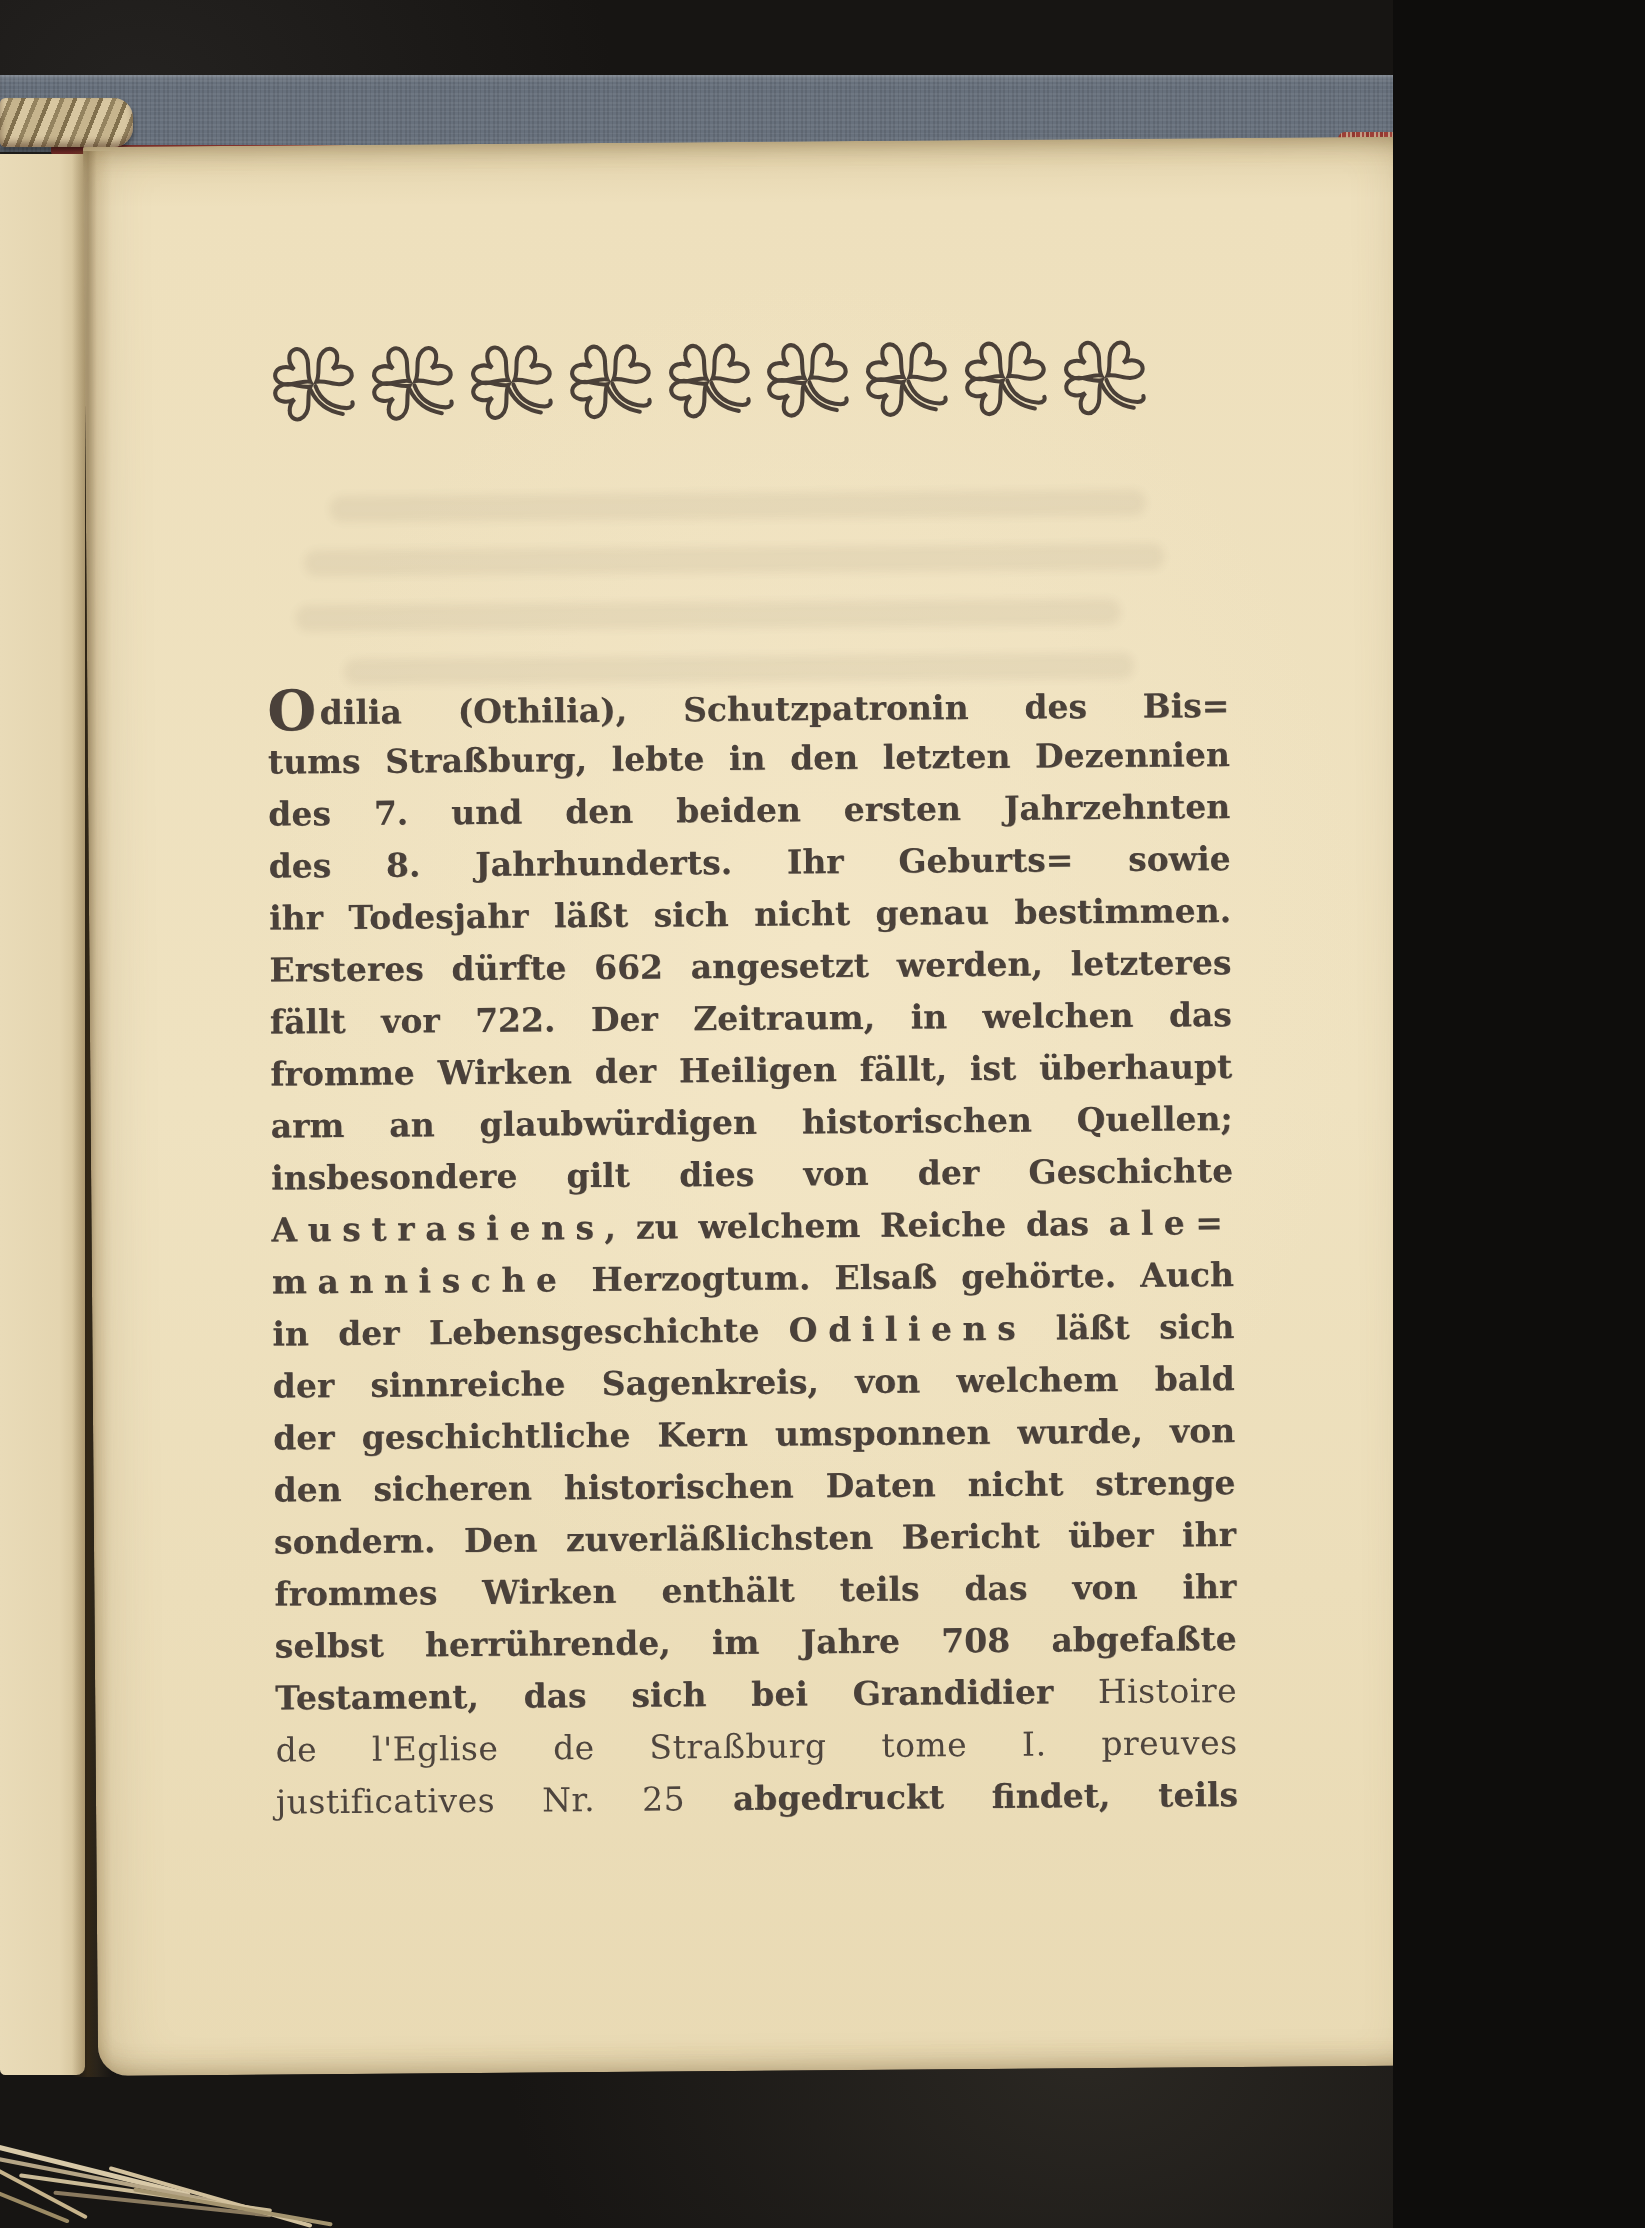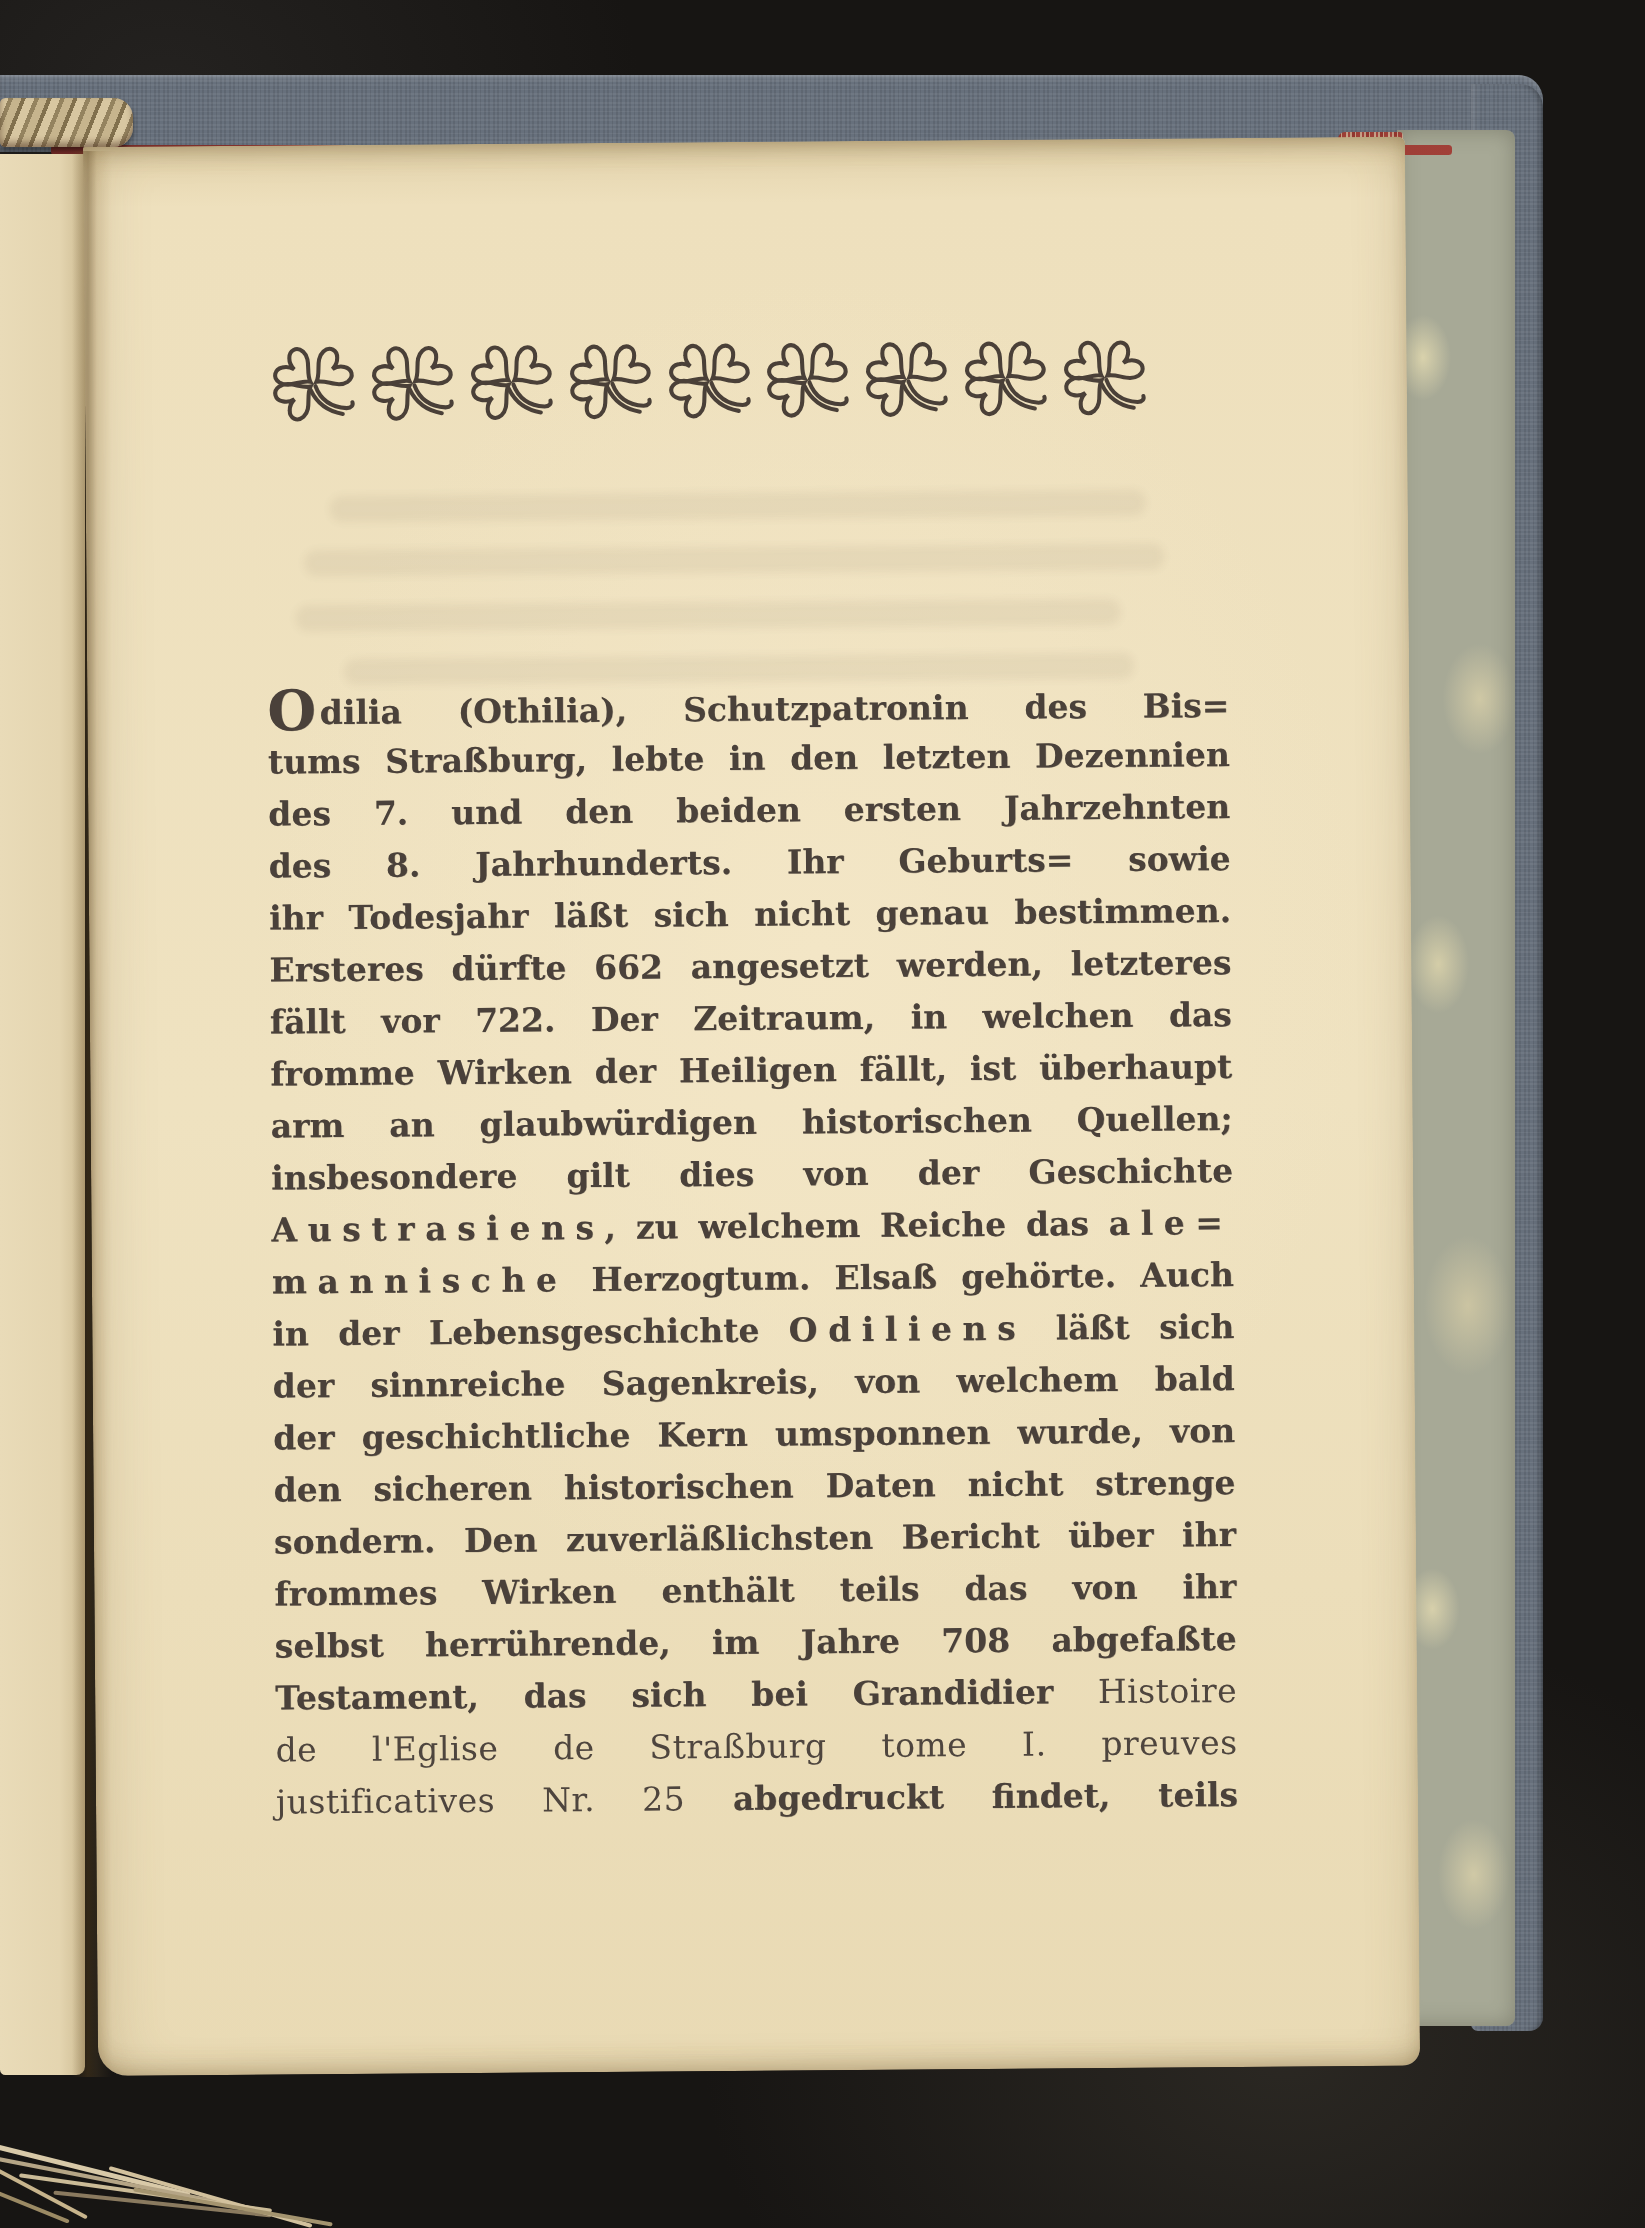--- a/index.html
+++ b/index.html
@@ -1,16 +1,16 @@
 <!DOCTYPE html>
 <html style="font-size:14px"><head>
 <meta charset="utf-8">
 <style>
   html,body{margin:0;padding:0;background:#0e0d0c;}
-  #scene{position:relative;width:1645px;height:2229px;overflow:hidden;
+  #scene{position:relative;width:1393px;height:2229px;overflow:hidden;
          background:
            radial-gradient(1053px 790px at 78% 92%, #2b2823 0%, rgba(43,40,35,0) 55%),
            radial-gradient(790px 614px at 10% 4%, #242220 0%, rgba(36,34,32,0) 60%),
            #171513;
          font-family:"DejaVu Serif", serif;}
 
   
   .cover{position:absolute;background:
            repeating-linear-gradient(0deg, rgba(255,255,255,.055) 0 1.8px, rgba(0,0,0,0) 1.8px 4.4px),
            repeating-linear-gradient(90deg, rgba(0,0,0,.085) 0 1.8px, rgba(0,0,0,0) 1.8px 4.4px),

